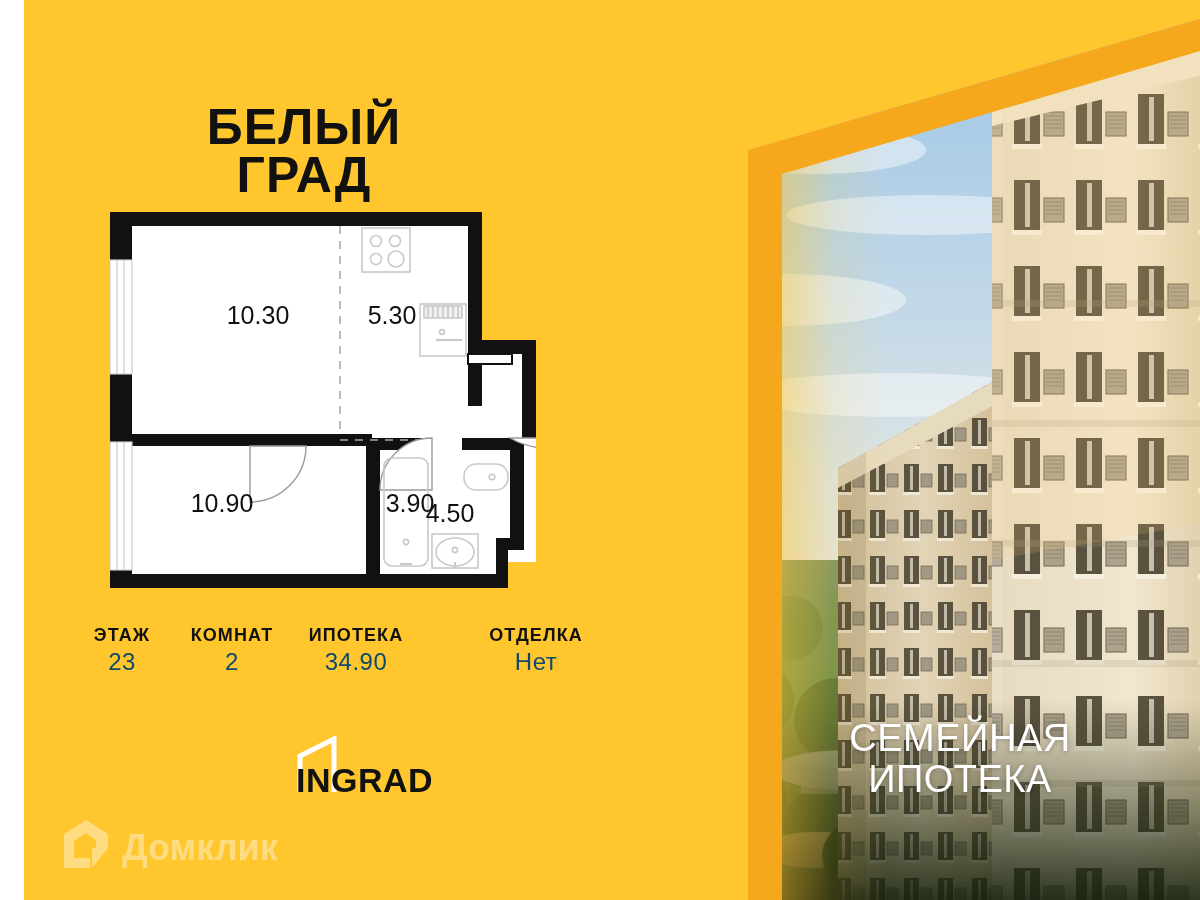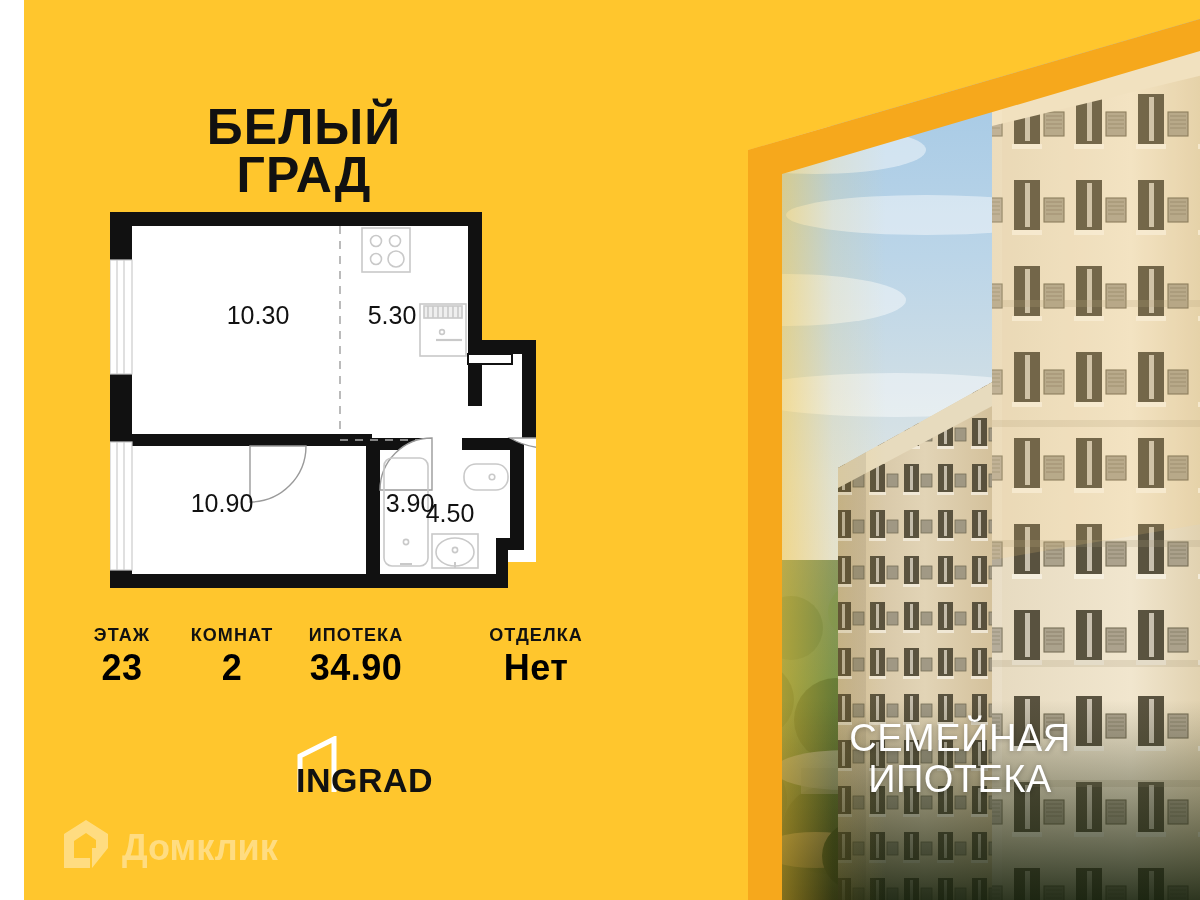--- a/index.html
+++ b/index.html
@@ -57,23 +57,23 @@
   }
   .stat { position: absolute; text-align: center; }
   .stat-label {
     font-size: 18px; font-weight: 700;
     letter-spacing: 1.1px;
     color: #111111;
     line-height: 1;
     margin-bottom: 6px;
   }
   .stat-value {
-    font-size: 36px; font-weight: 700;
+    font-size: 24px; font-weight: 400;
     letter-spacing: 0.5px;
-    color: #000000;
+    color: #0c4a6e;
     line-height: 1;
   }
   #stat-floor { left: 0px;   width: 92px; }
   #stat-rooms { left: 110px; width: 92px; }
   #stat-area  { left: 210px; width: 140px; }
   #stat-finish{ left: 400px; width: 120px; }
 
   
   #ingrad-logo {
     position: absolute;

